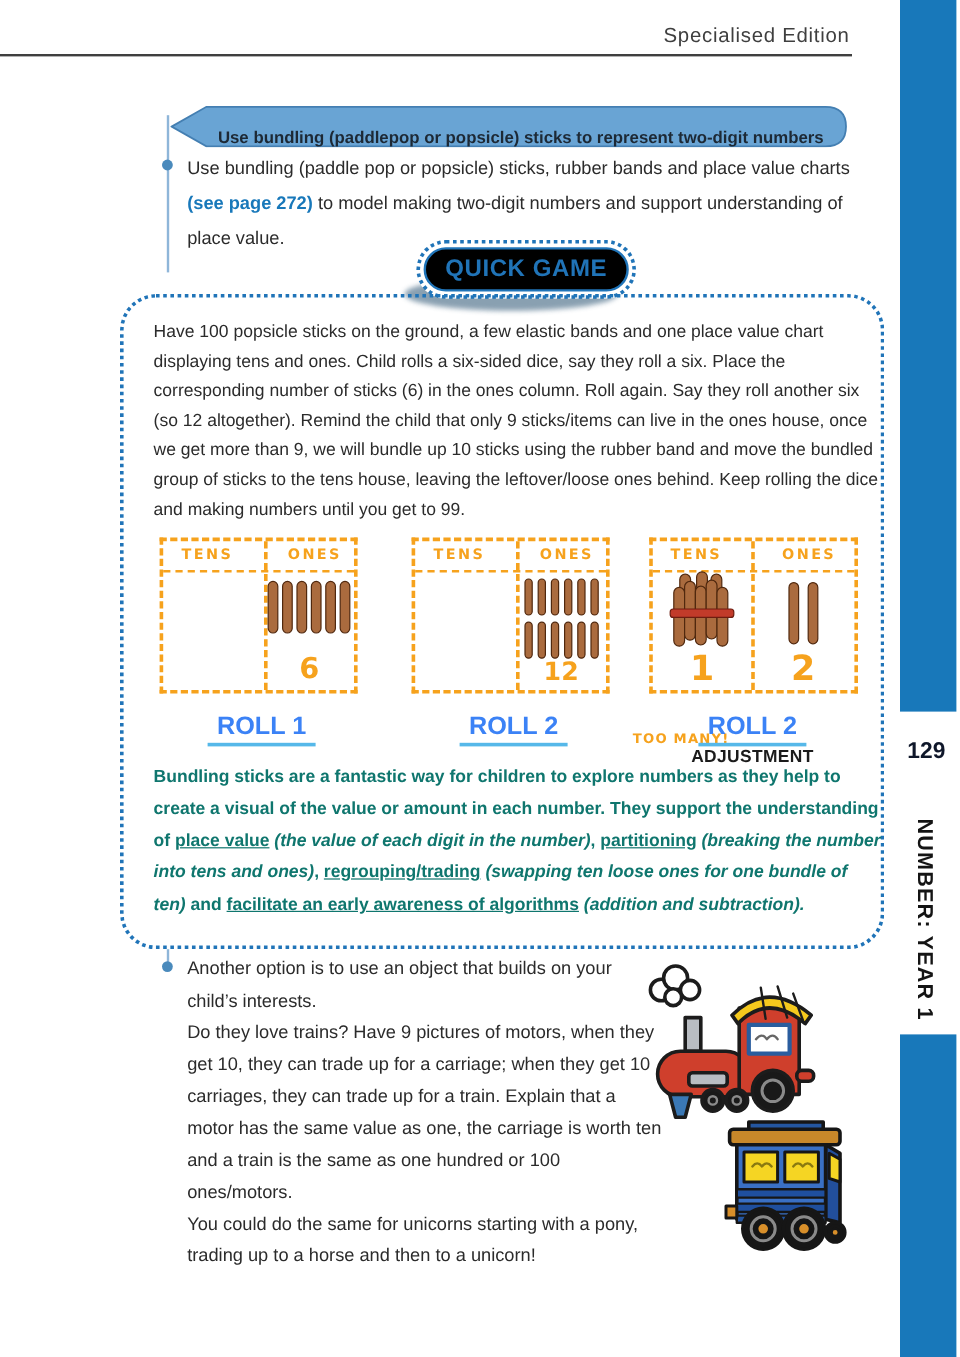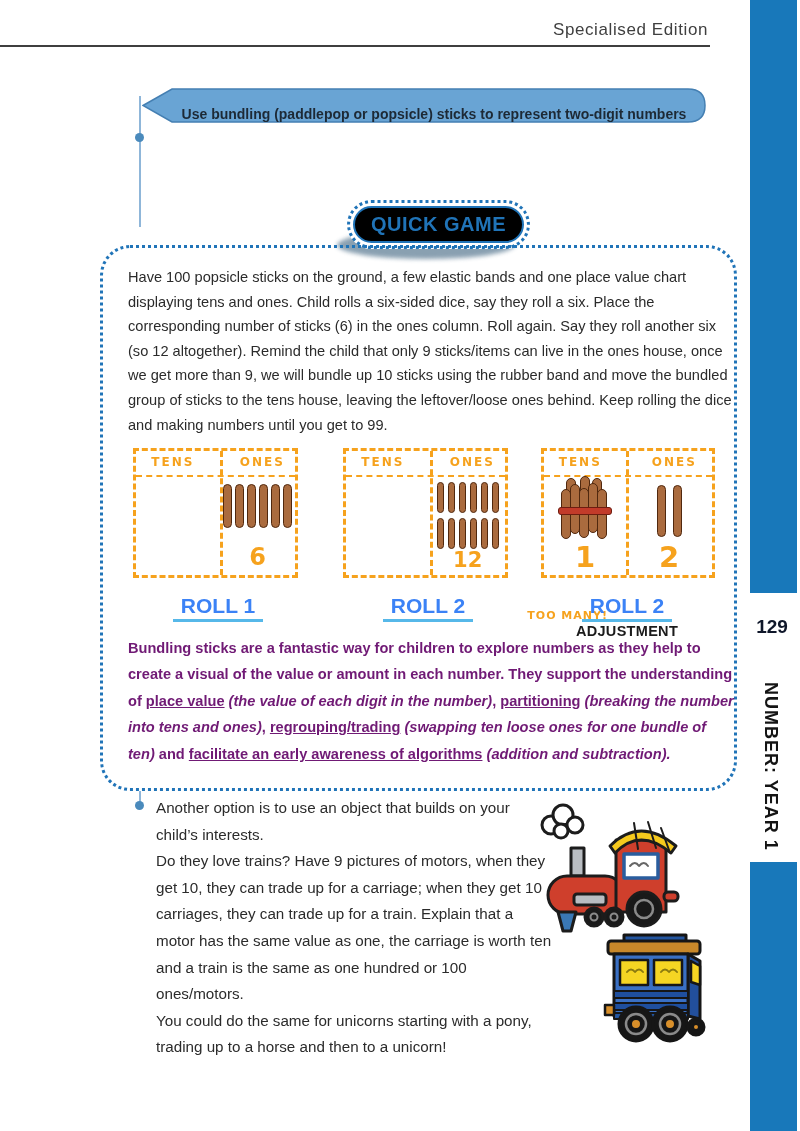--- a/index.html
+++ b/index.html
@@ -89,21 +89,21 @@
                 border:1px solid #6e1d10;border-radius:3px;}
 
   .too-many{left:340px;top:333px;width:165px;text-align:right;font-family:"DejaVu Sans",sans-serif;
             font-weight:bold;font-size:11px;color:#f6a21d;letter-spacing:1px;margin-top:28px;}
   .roll{top:346px;width:170px;text-align:center;}
   .roll-a{left:30px;} .roll-b{left:240px;} .roll-c{left:439px;}
   .roll-label{display:inline-block;font-weight:bold;font-size:21px;color:#3b82f6;
               border-bottom:3px solid #56b8e9;padding:0 8px 1px;}
   .roll-sub{font-weight:bold;font-size:14.5px;color:#1b1b1b;margin-top:1px;letter-spacing:.3px;}
 
-  .summary{left:25px;top:387px;width:606px;font-weight:bold;font-size:14.6px;line-height:26.4px;color:#701a75;}
+  .summary{left:25px;top:387px;width:606px;font-weight:bold;font-size:14.6px;line-height:26.4px;color:#0f766e;}
   .summary .u{text-decoration:underline;}
   .summary .i{font-style:italic;}
 
   .trains-text{left:156px;top:795px;width:397px;font-size:15.2px;line-height:26.6px;color:#2b2b2b;}
 
   .loco{left:530px;top:798px;}
   .carriage{left:594px;top:927px;}
 </style>
 </head>
 <body>
@@ -120,20 +120,21 @@
 
   <div class="abs banner">
     <svg width="564" height="35" viewBox="0 0 564 35">
       <path d="M1 17.5 L30 1 H546 Q563 1 563 17.5 Q563 34 546 34 H30 Z" fill="#69a4d4" stroke="#447fb2" stroke-width="1.5"></path>
     </svg>
     <div class="banner-text">Use bundling (paddlepop or popsicle) sticks to represent two-digit numbers</div>
   </div>
 
   <div class="abs connector conn1"></div>
   <div class="abs bullet-dot dot1"></div>
+  <div class="abs intro"><span>Use bundling (paddle pop or popsicle) sticks, rubber bands and place value charts </span><span class="link">(see page 272)</span><span> to model making two-digit numbers and support understanding of place value.</span></div>
 
   <div class="abs qg-shadow"></div>
   <div class="abs qg">
     <div class="qg-inner">QUICK GAME</div>
   </div>
 
   <div class="abs gamebox">
     <div class="abs box-desc">Have 100 popsicle sticks on the ground, a few elastic bands and one place value chart displaying tens and ones. Child rolls a six-sided dice, say they roll a six. Place the corresponding number of sticks (6) in the ones column. Roll again. Say they roll another six (so 12 altogether). Remind the child that only 9 sticks/items can live in the ones house, once we get more than 9, we will bundle up 10 sticks using the rubber band and move the bundled group of sticks to the tens house, leaving the leftover/loose ones behind. Keep rolling the dice and making numbers until you get to 99.</div>
 
     <div class="abs charts">

